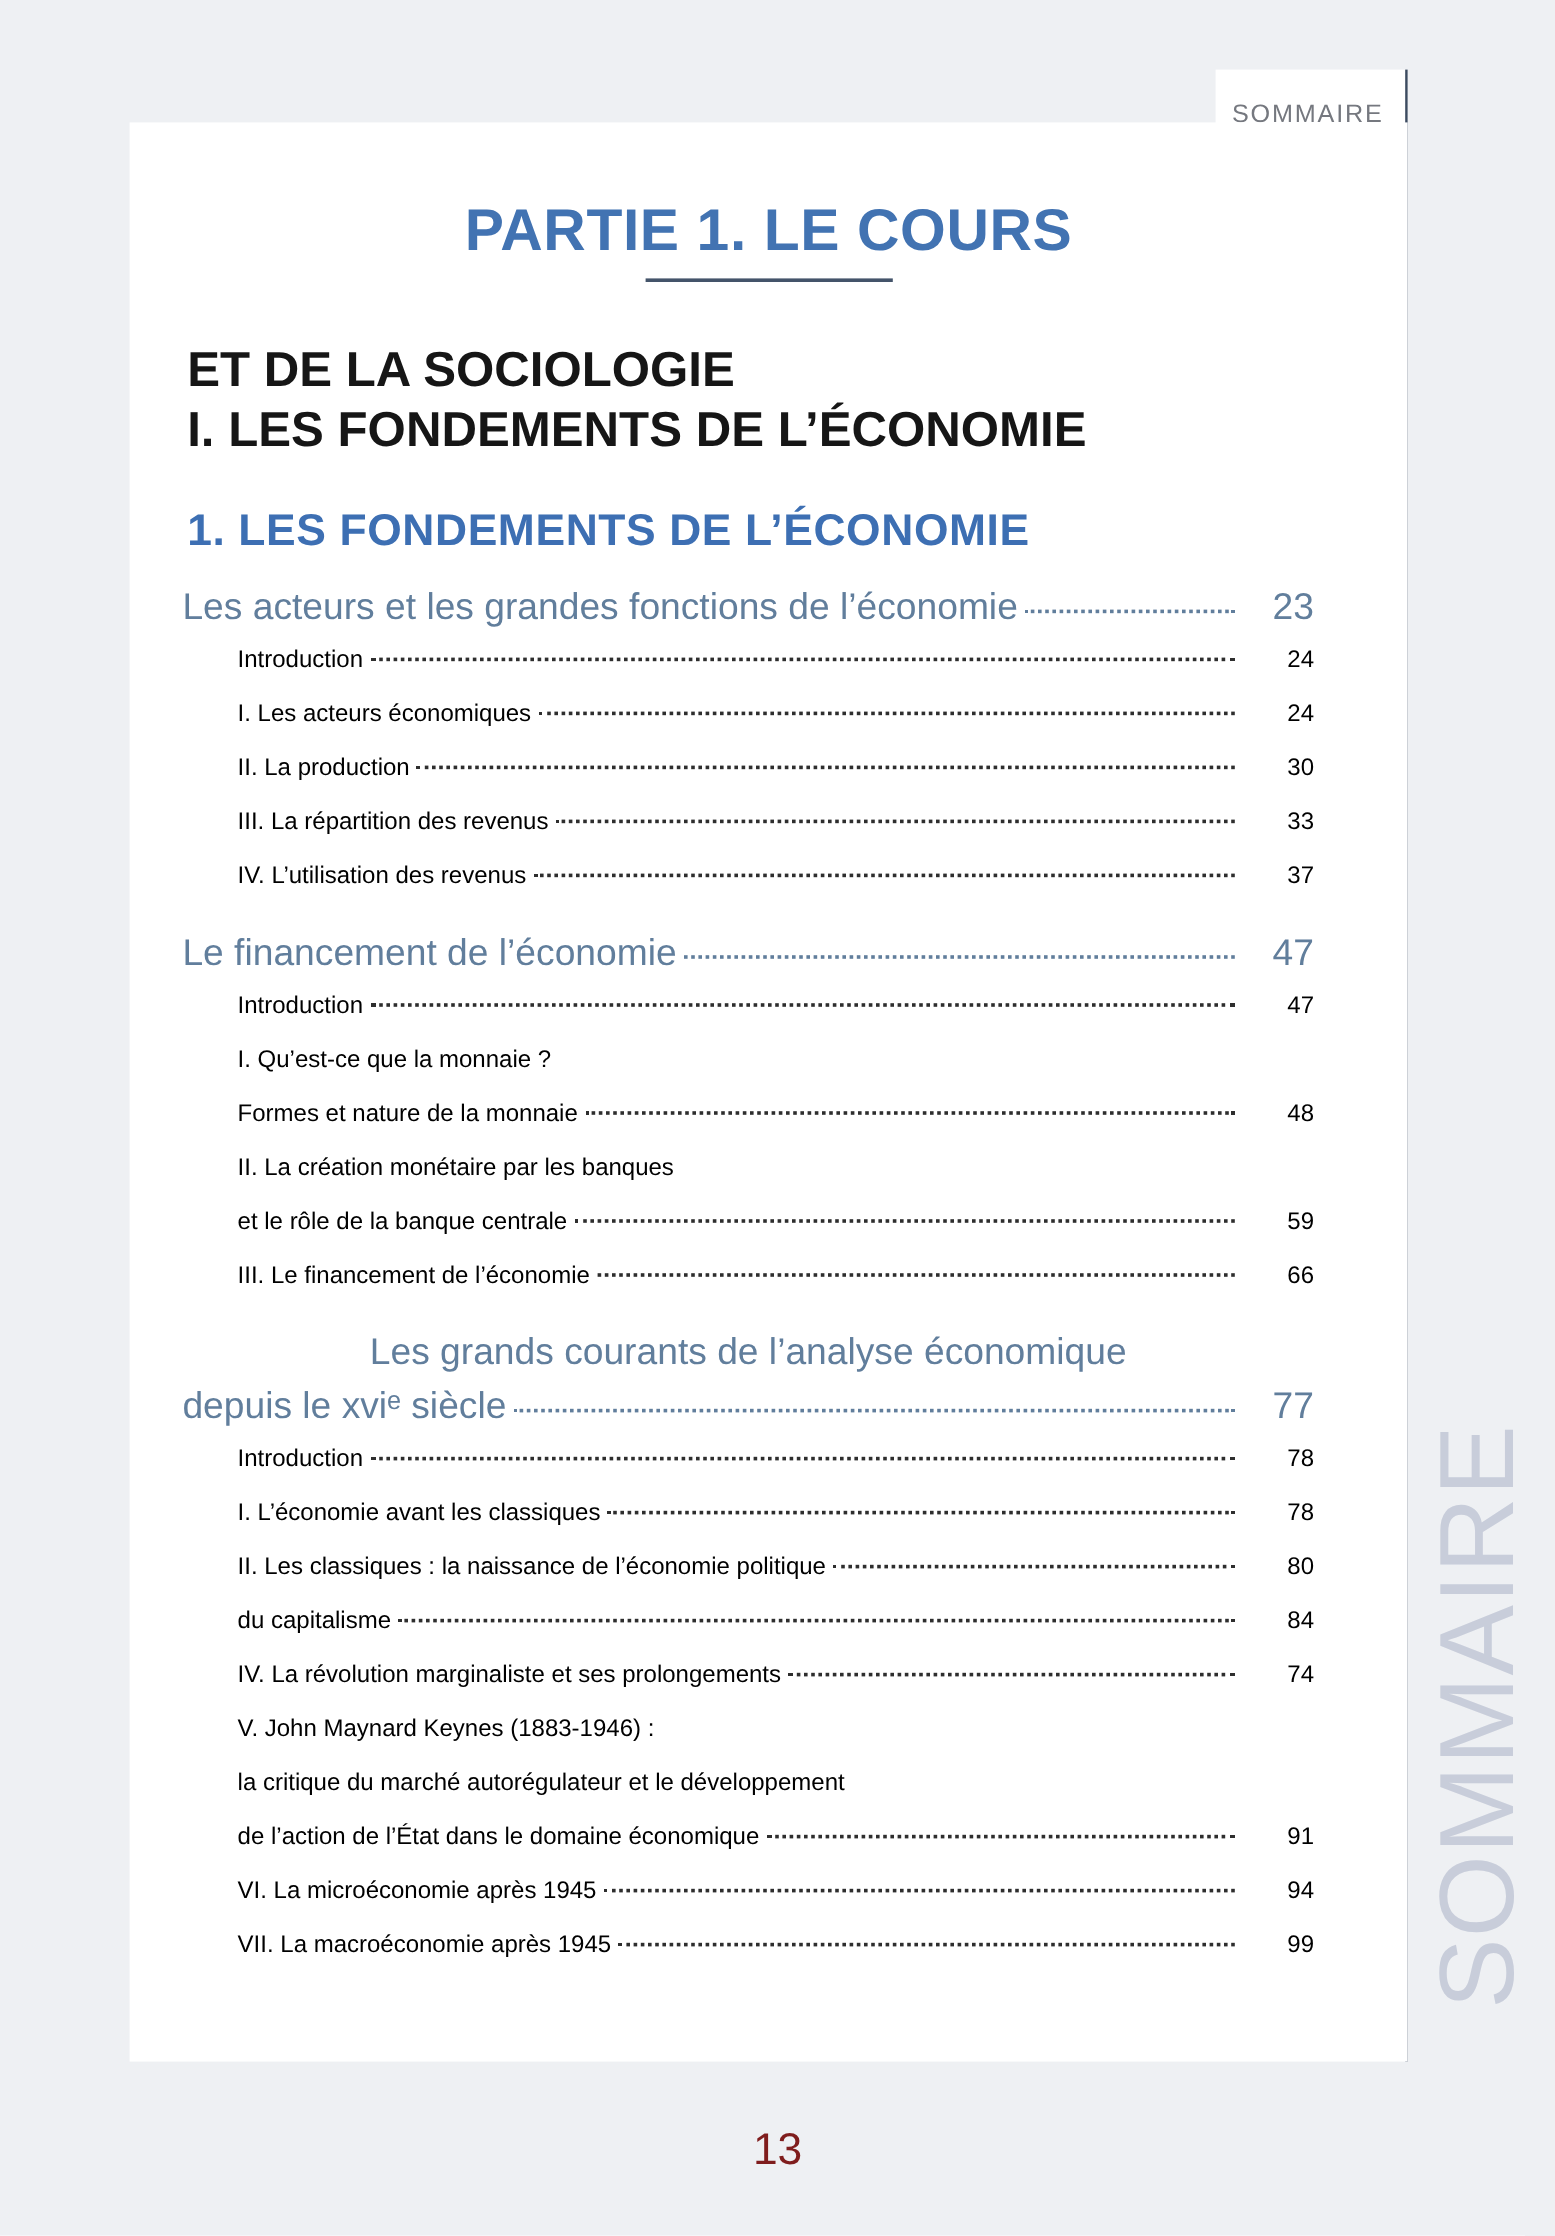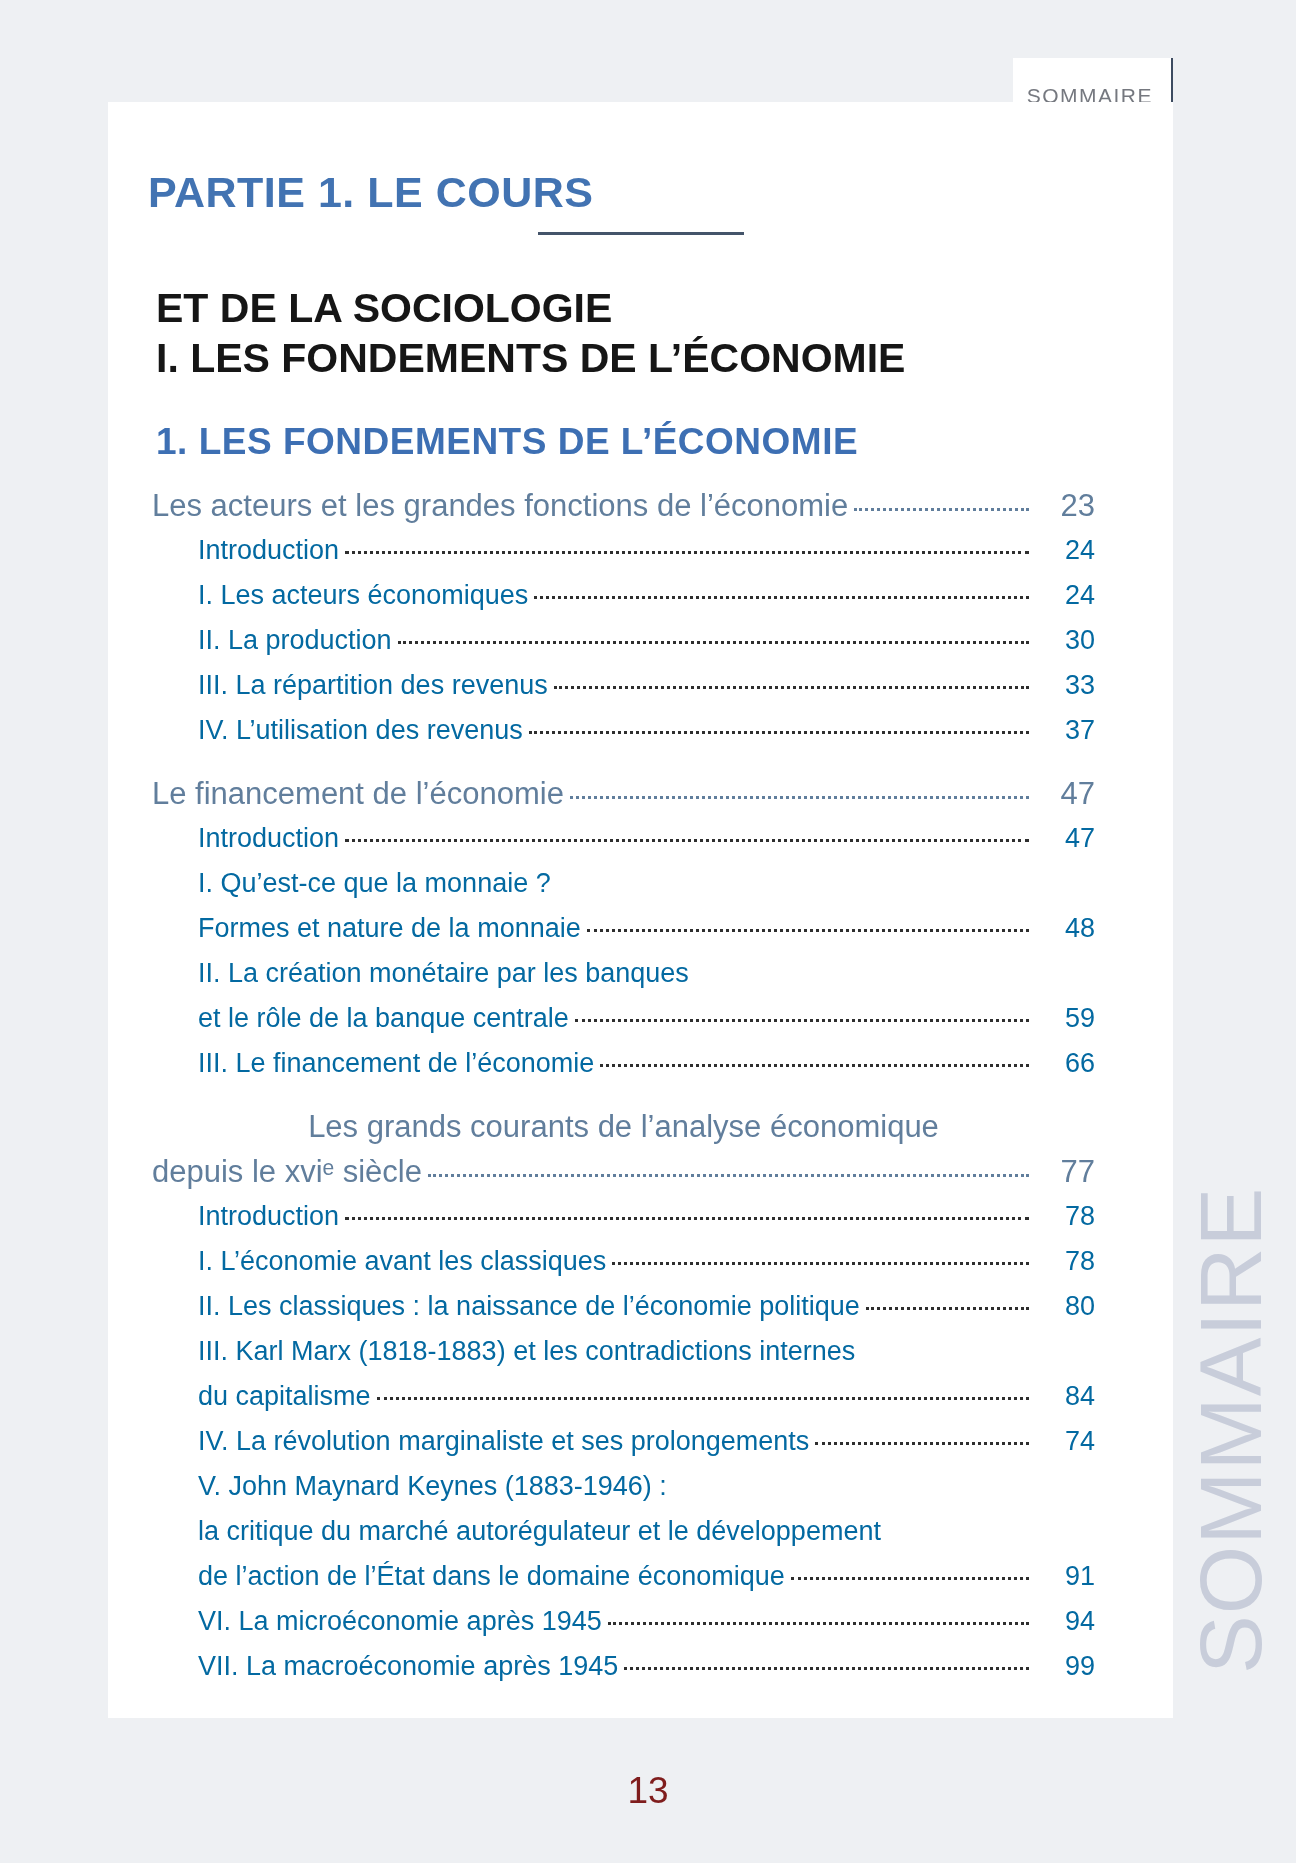--- a/index.html
+++ b/index.html
@@ -32,42 +32,42 @@
     position:absolute;left:1184px;top:1140px;width:94px;height:580px;
     writing-mode:vertical-rl;transform:rotate(180deg);
     font-size:88px;line-height:94px;letter-spacing:1px;
     color:#c8cdda;text-align:center;white-space:nowrap;
   }
   .folio{
     position:absolute;left:0;top:1770px;width:100%;
     text-align:center;font-size:37px;color:#7f1d1d;
   }
   .partie{
-    margin:64px 40px 0;
-    font-size:43px;font-weight:700;letter-spacing:.5px;line-height:52px;
+    margin:64px 40px 0;text-align:center;
+    font-size:49px;font-weight:700;letter-spacing:.5px;line-height:52px;
     color:#4273b2;
   }
   .underline{
     width:206px;height:0;border-bottom:3px solid #44546a;
     margin:14px auto 0;
   }
   .h1{
     margin:48px 36px 0 48px;
     font-size:41px;font-weight:700;line-height:50px;
     color:#161616;
   }
   .h2{
     margin:36px 36px 0 48px;
     font-size:37px;font-weight:700;letter-spacing:.5px;line-height:46px;
     color:#3d6fb3;
   }
   .toc{margin-top:14px;padding:0 78px 0 44px;}
   .toc-row{
     display:flex;align-items:baseline;
-    line-height:45px;font-size:27px;color:#0369a1;
+    line-height:45px;font-size:20px;color:#000000;
   }
   .toc-row.item{padding-left:46px;}
   .toc-row.sec{margin-top:18px;font-size:31px;color:#617e9c;justify-content:center;}
   .leader{
     flex:1;min-width:14px;
     border-bottom:3px dotted #2e2e2e;
     position:relative;top:-5px;margin:0 10px 0 6px;
   }
   .sec .leader{border-bottom-color:#617e9c;}
   .pagenum{flex:none;min-width:56px;text-align:right;}
@@ -178,24 +178,20 @@
         <span class="t">I. L’économie avant les classiques</span>
         <span class="leader"></span>
         <span class="pagenum">78</span>
       </div>
       <div class="toc-row item">
         <span class="t">II. Les classiques : la naissance de l’économie politique</span>
         <span class="leader"></span>
         <span class="pagenum">80</span>
       </div>
       <div class="toc-row item">
-        <span class="t">III. Karl Marx (1818-1883) et les contradictions internes</span>
-
-      </div>
-      <div class="toc-row item">
         <span class="t">du capitalisme</span>
         <span class="leader"></span>
         <span class="pagenum">84</span>
       </div>
       <div class="toc-row item">
         <span class="t">IV. La révolution marginaliste et ses prolongements</span>
         <span class="leader"></span>
         <span class="pagenum">74</span>
       </div>
       <div class="toc-row item">

